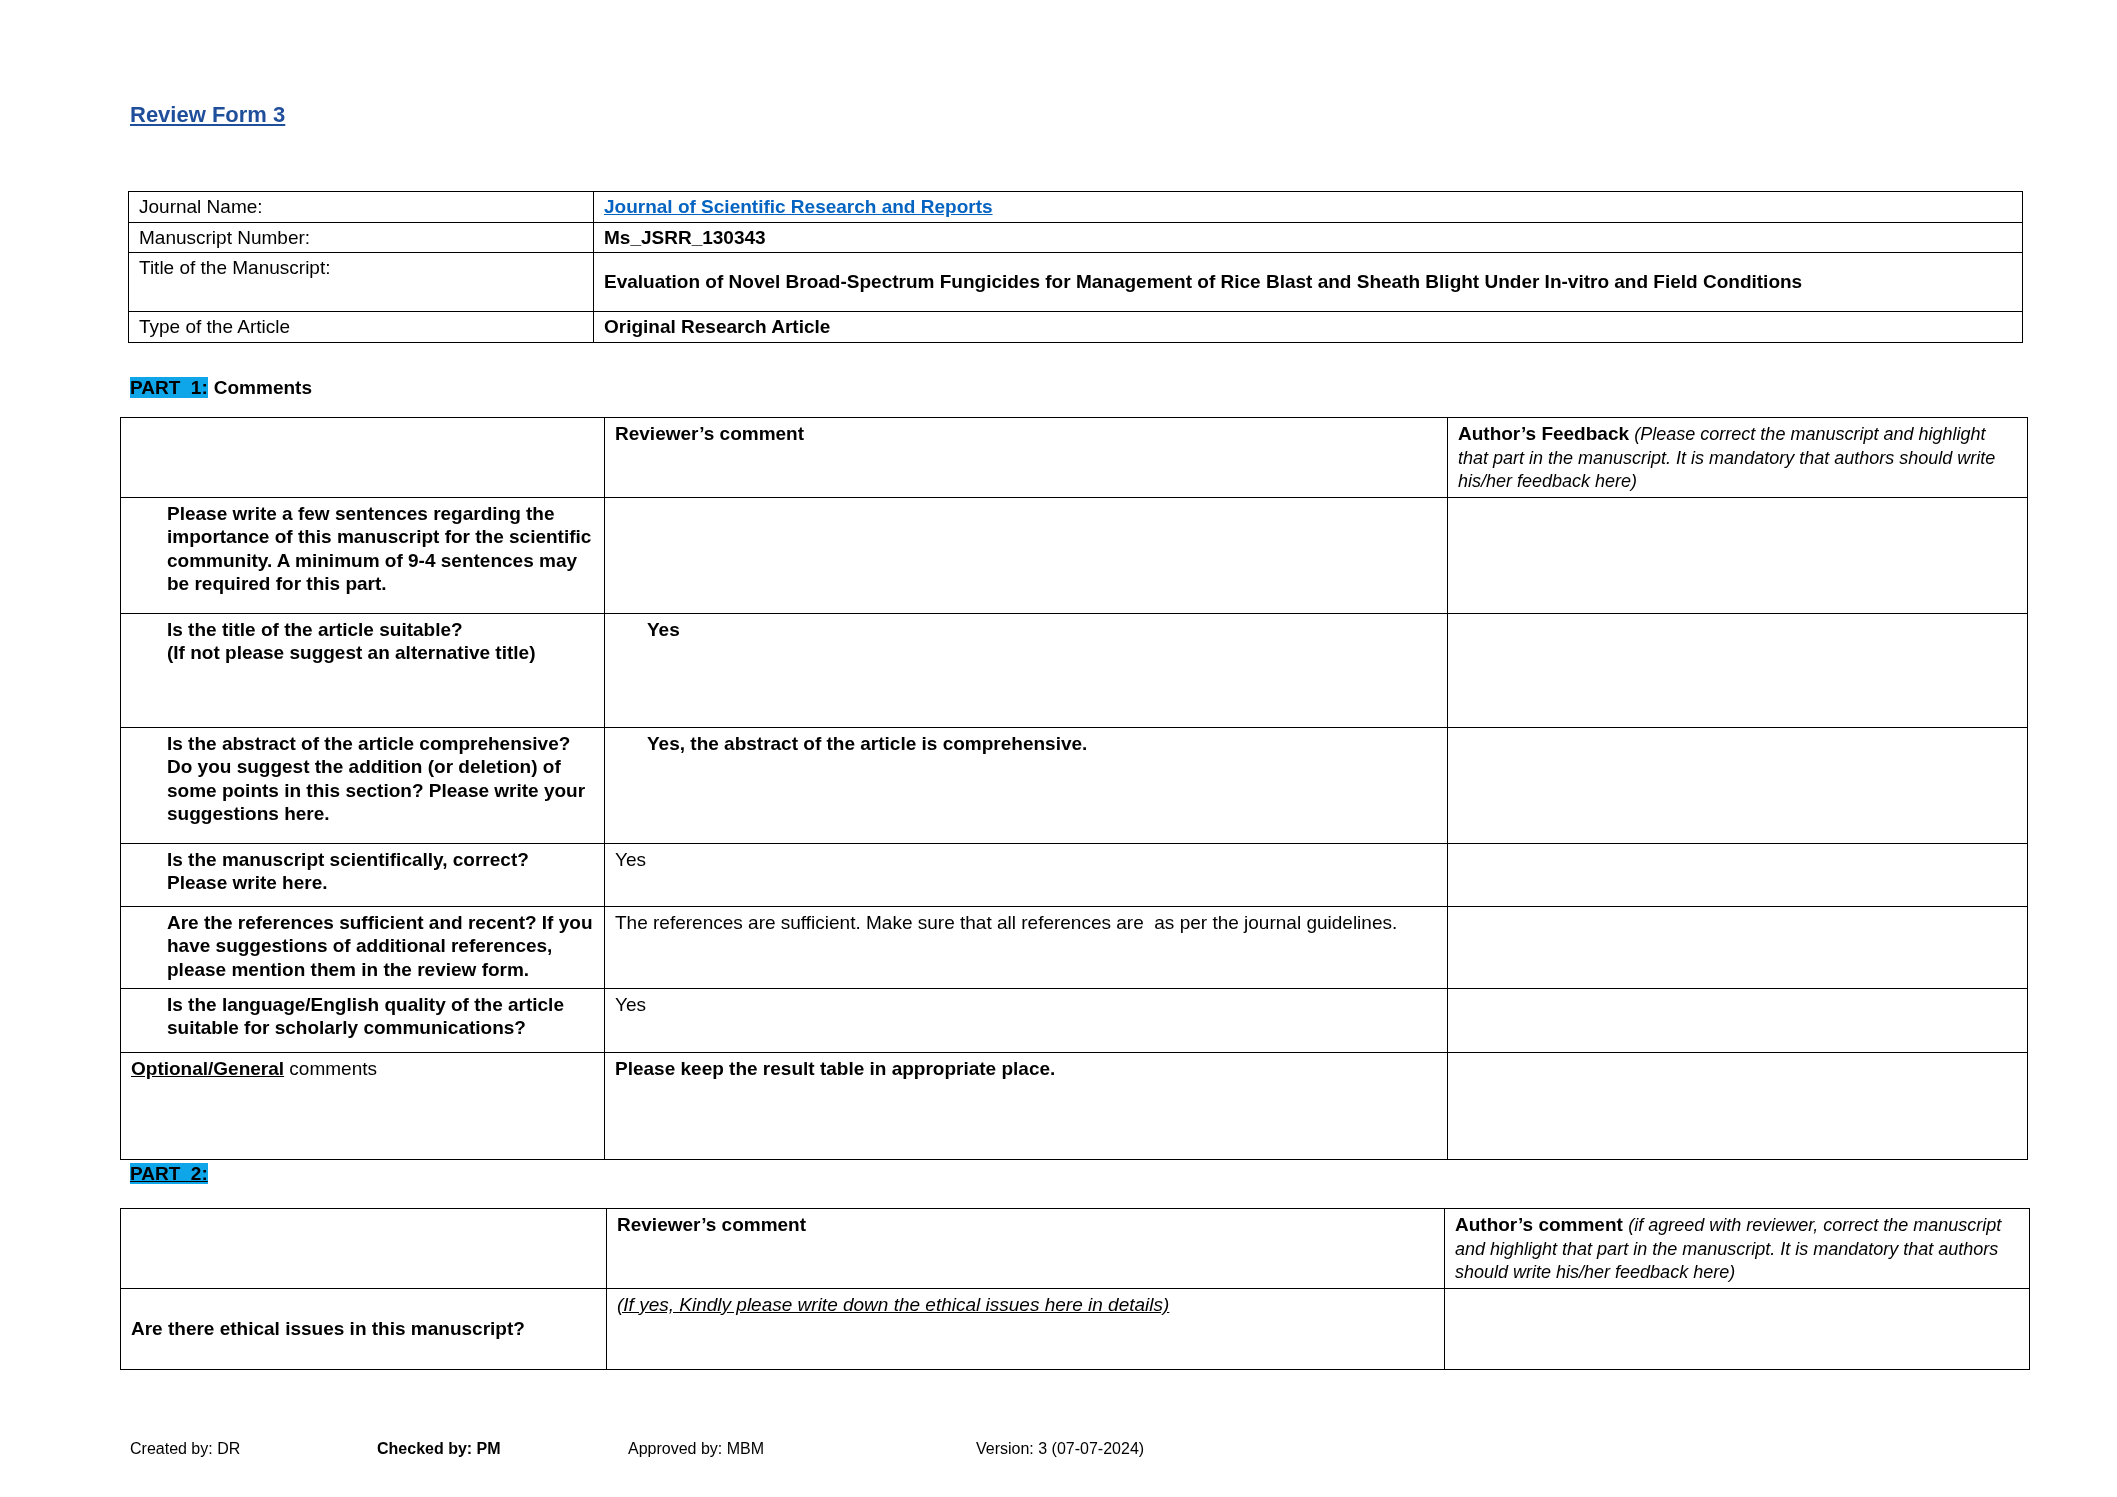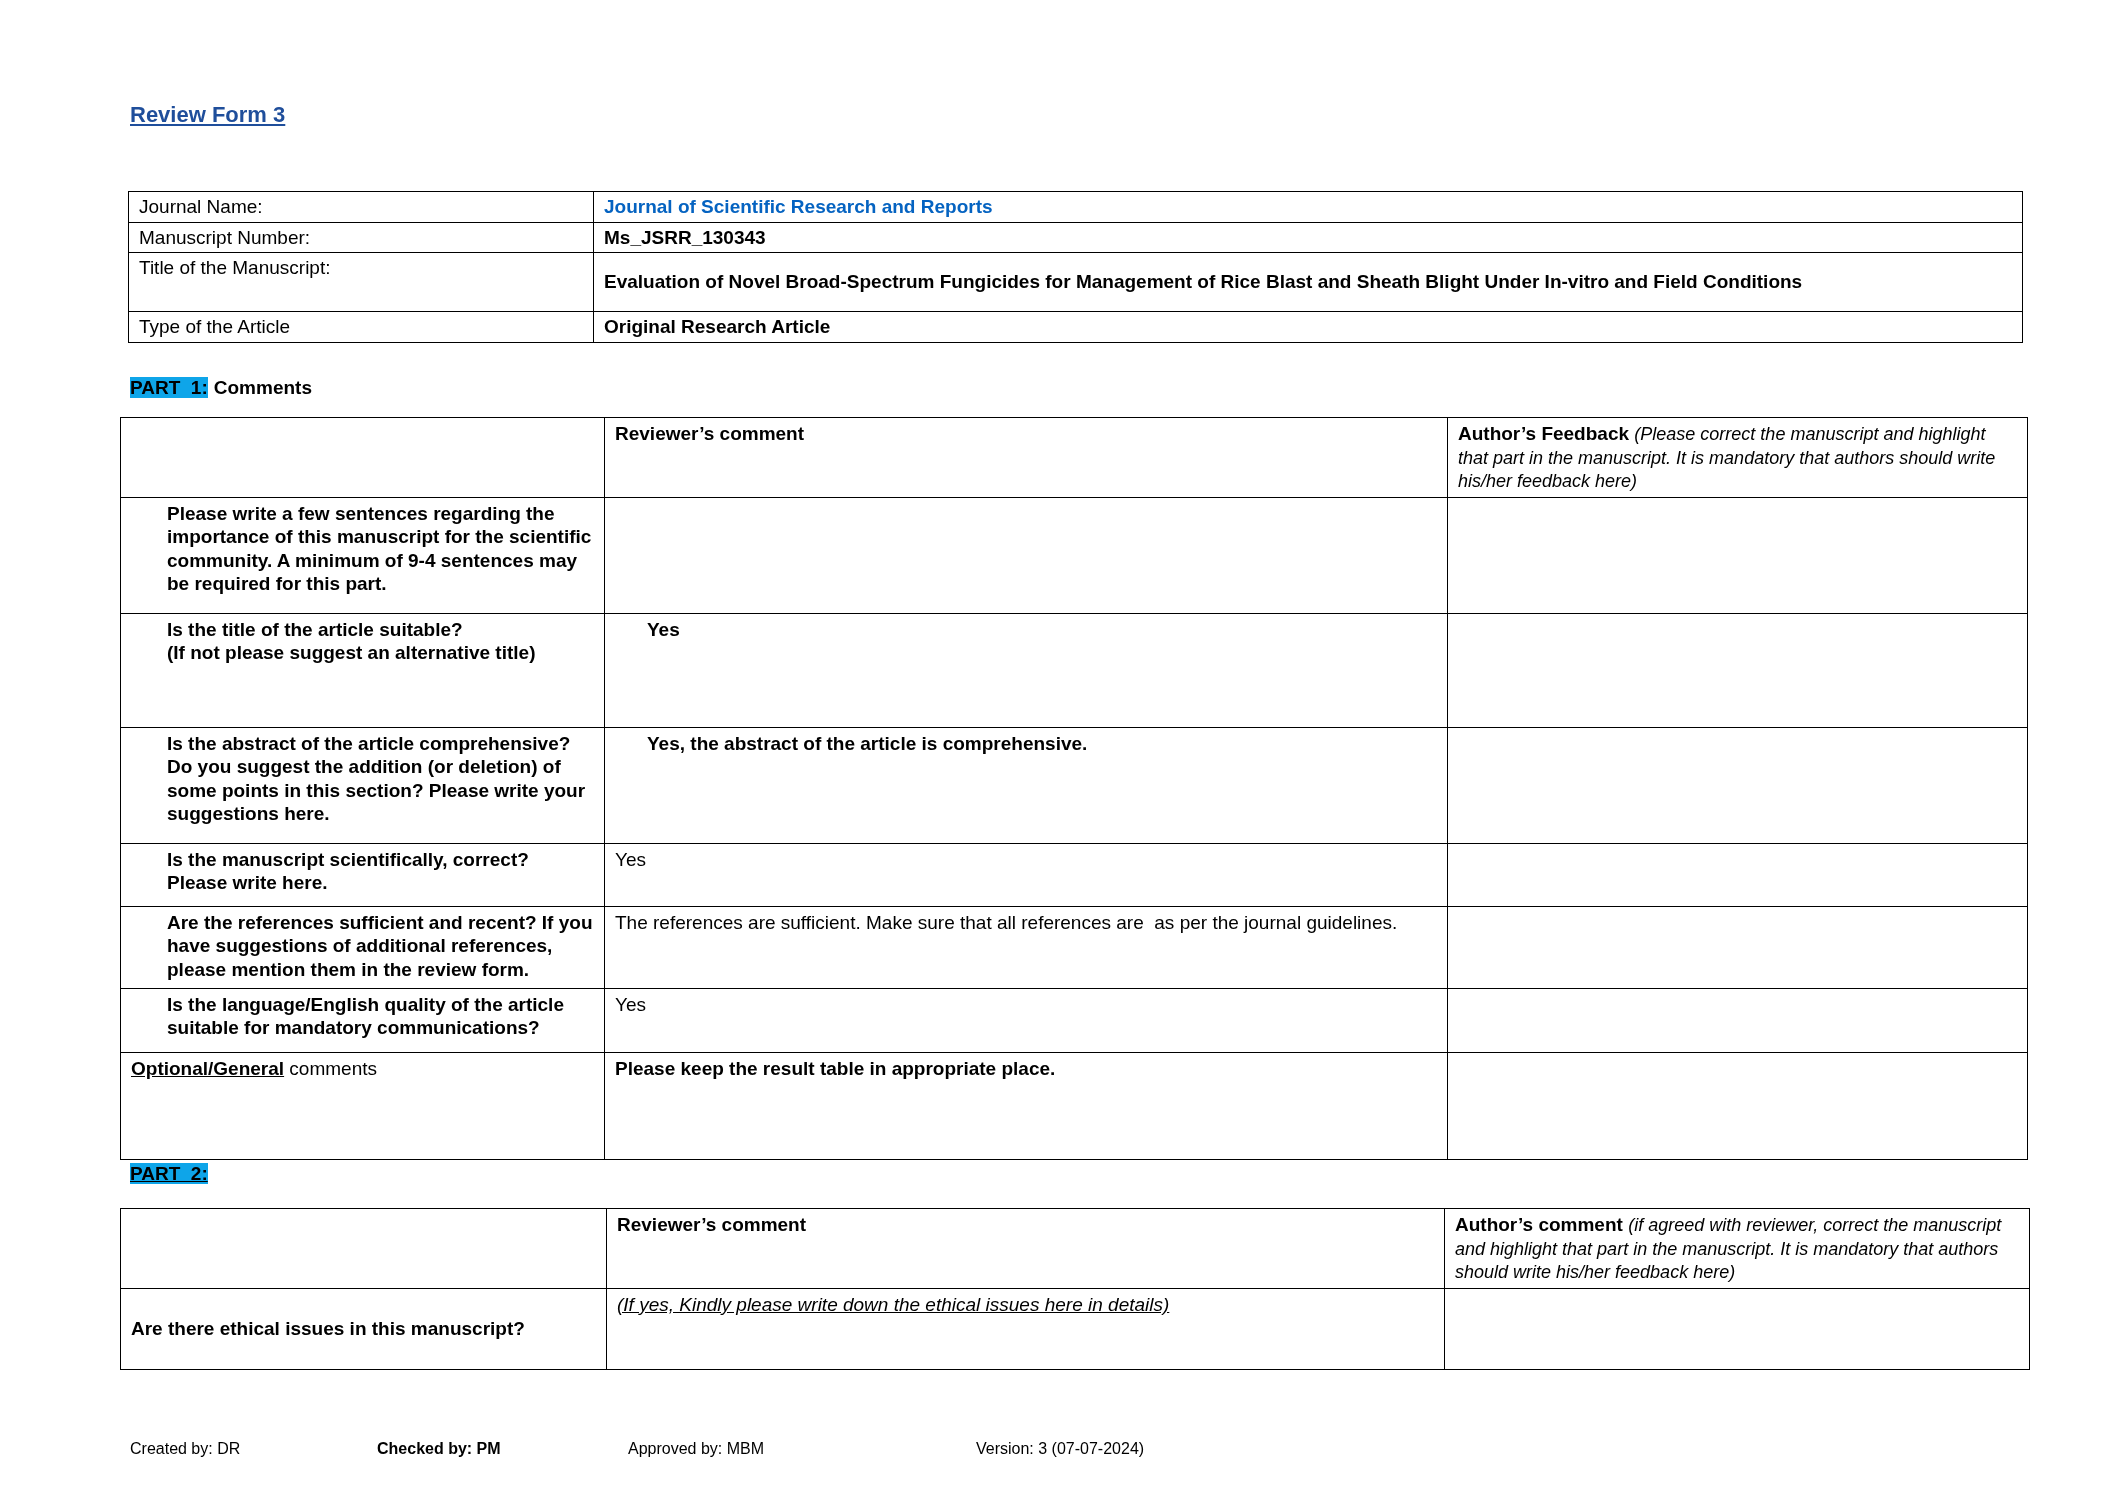--- a/index.html
+++ b/index.html
@@ -22,21 +22,21 @@
     vertical-align: top;
     padding: 4px 10px;
     font-size: 19px;
     line-height: 1.24;
     overflow: hidden;
   }
 
   .info-table { position: absolute; left: 128px; top: 191px; width: 1895px; }
   .info-table td { padding: 3px 10px; }
   .info-value { font-weight: bold; }
-  .journal-link { color: #0563C1; font-weight: bold; cursor: pointer; }
+  .journal-link { color: #0563C1; text-decoration: underline; font-weight: bold; cursor: pointer; }
   .vmid { vertical-align: middle; }
 
   .part-heading { position: absolute; font-size: 19px; font-weight: bold; }
   .ph1 { left: 130px; top: 377px; }
   .ph2 { left: 130px; top: 1163px; }
   .hl { background: #0ea5e9; white-space: pre; }
   .hl.u { text-decoration: underline; }
   .heading-rest { margin-left: 6px; }
 
   .review-table { position: absolute; left: 120px; }
@@ -129,21 +129,21 @@
       <td style="height:63px" class="bold q-indent pre">Is the manuscript scientifically, correct? Please write here.</td>
       <td class="pre">Yes</td>
       <td></td>
     </tr>
     <tr>
       <td style="height:82px" class="bold q-indent pre">Are the references sufficient and recent? If you have suggestions of additional references, please mention them in the review form.</td>
       <td class="pre">The references are sufficient. Make sure that all references are  as per the journal guidelines.</td>
       <td></td>
     </tr>
     <tr>
-      <td style="height:64px" class="bold q-indent pre">Is the language/English quality of the article suitable for mandatory communications?</td>
+      <td style="height:64px" class="bold q-indent pre">Is the language/English quality of the article suitable for scholarly communications?</td>
       <td class="pre">Yes</td>
       <td></td>
     </tr>
     <tr>
       <td style="height:107px"><span class="bold underline">Optional/General</span><span class="pre"> comments</span></td>
       <td class="bold pre">Please keep the result table in appropriate place.</td>
       <td></td>
     </tr>
   </tbody>
     </table>

